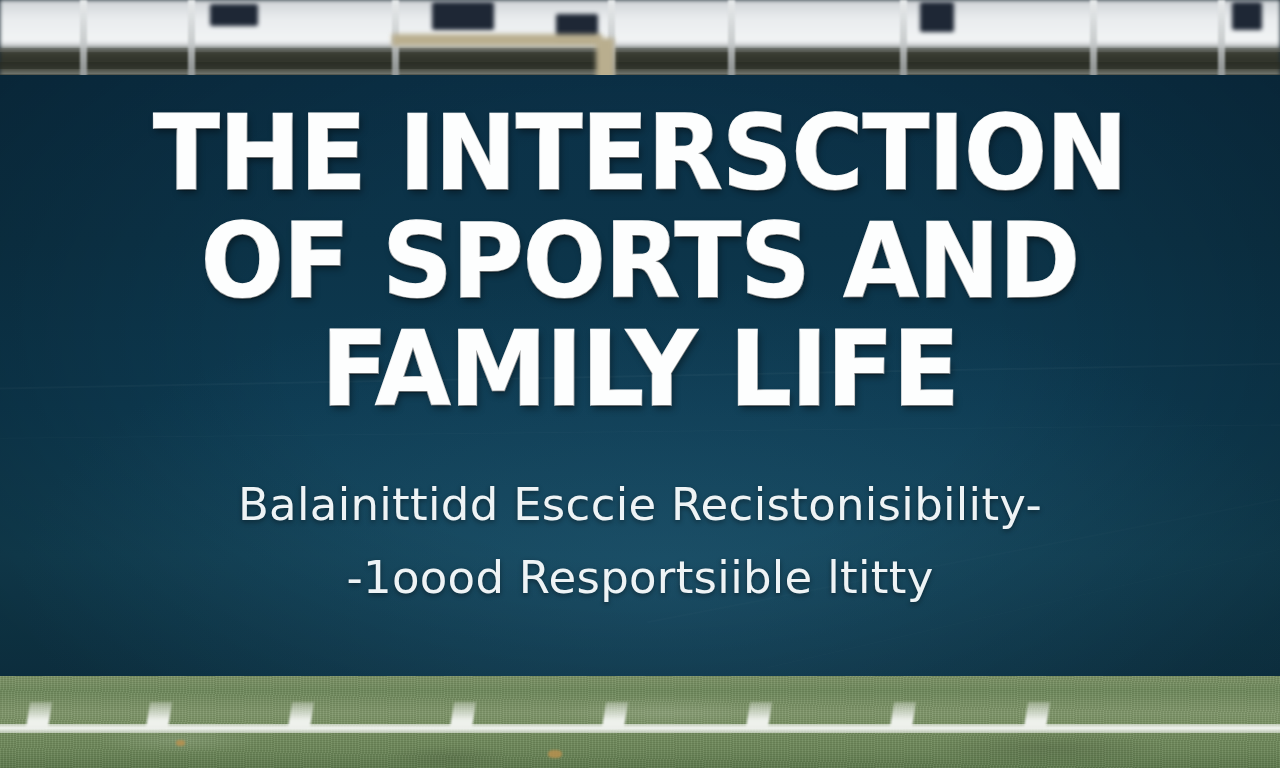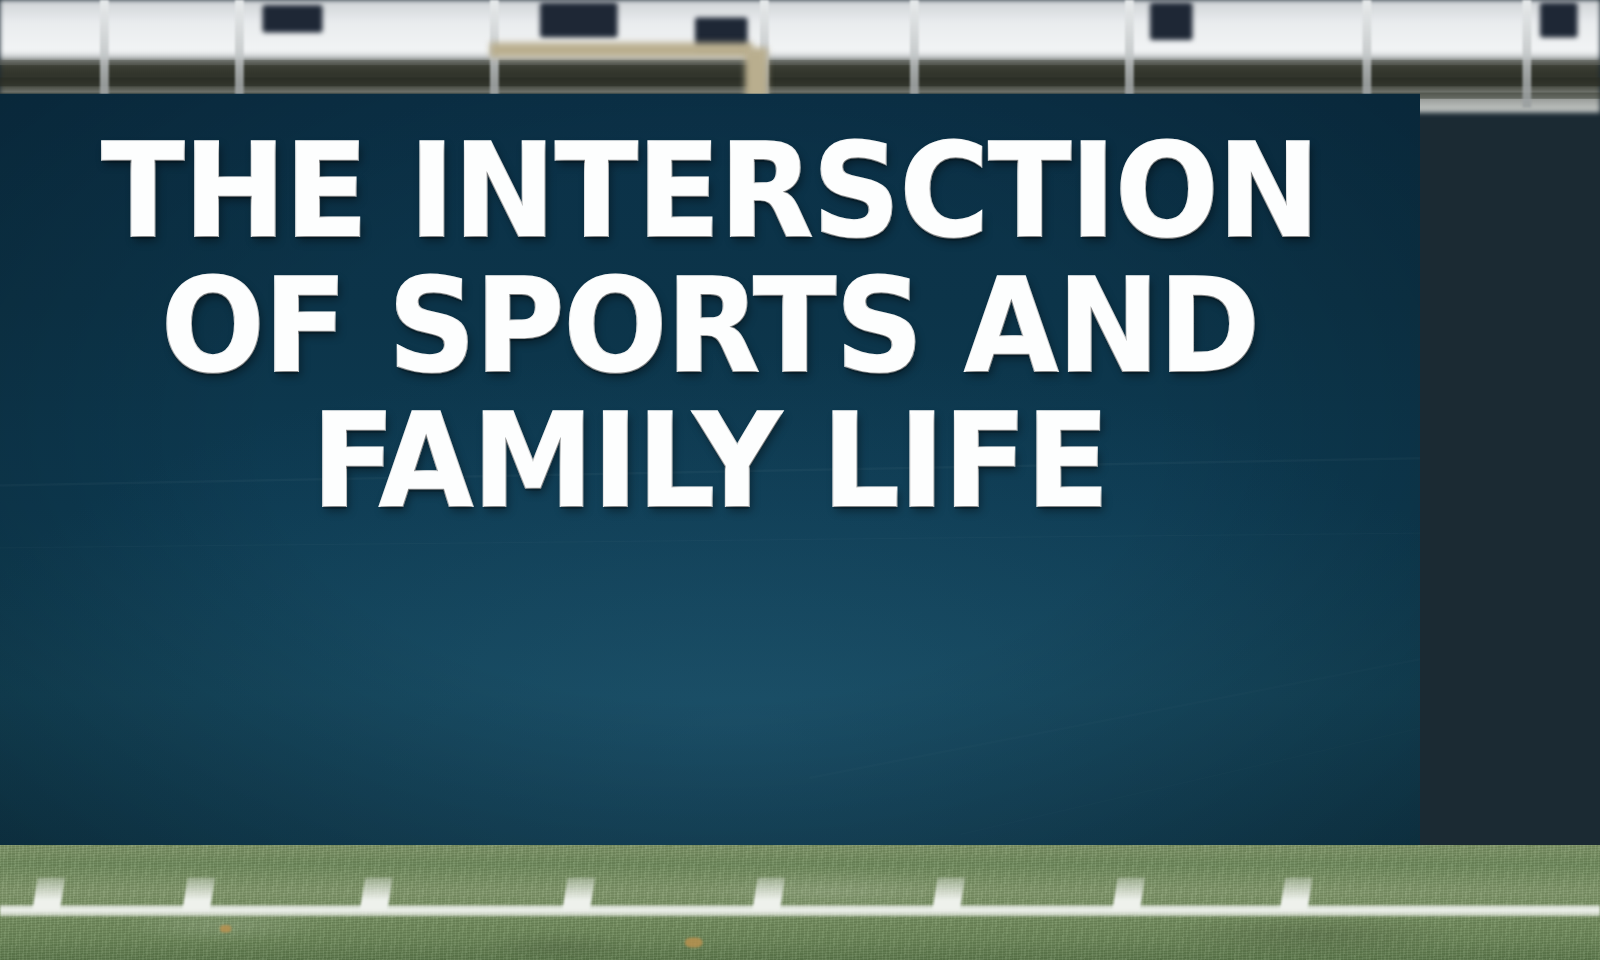--- a/index.html
+++ b/index.html
@@ -84,21 +84,21 @@
     filter:blur(.9px);
     transform:skewX(-9deg);
   }
   .debris {
     position:absolute; width:14px; height:8px; border-radius:40%;
     background:#b8914f; filter:blur(.8px); opacity:.85;
   }
 
   
   .panel {
-    position:absolute; left:0; top:75px; width:1136px; height:601px;
+    position:absolute; left:0; top:75px; width:1280px; height:601px;
     background:
       radial-gradient(ellipse 900px 420px at 52% 84%, rgba(40,96,125,.40), transparent 72%),
       linear-gradient(180deg,#0b3148 0%, #0c3449 28%, #0d3a51 55%, #124358 80%, #0f3a4e 100%);
     overflow:hidden;
   }
   
   .streak {
     position:absolute; background:rgba(255,255,255,.030);
     transform-origin:center;
   }
@@ -208,17 +208,21 @@
     <div class="panel-vignette"></div>
 
     <div class="content">
 
       <h1 class="headline">
         <span class="line l1">THE INTERSCTION</span>
         <span class="line l2">OF SPORTS AND</span>
         <span class="line l3">FAMILY LIFE</span>
       </h1>
 
+      <p class="subtitle">
+        <span class="sline">Balainittidd Esccie Recistonisibility-</span>
+        <span class="sline">-1oood Resportsiible ltitty</span>
+      </p>
 
     </div>
   </div>
 
 </div>
 
 </body></html>

